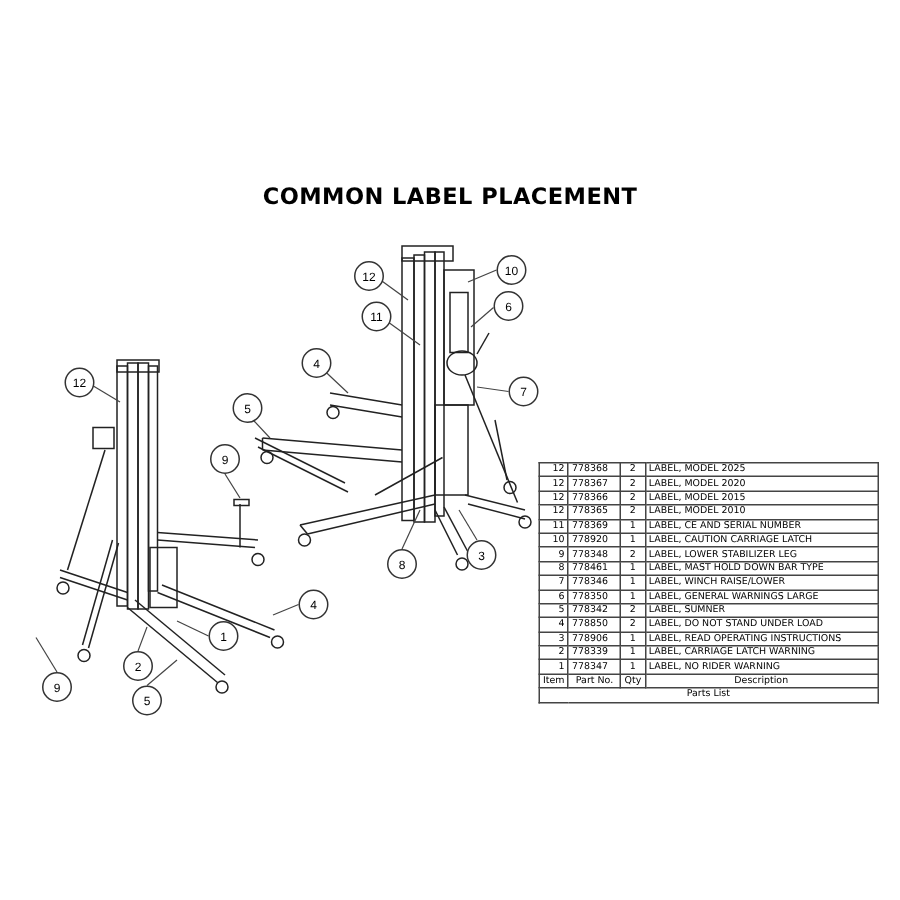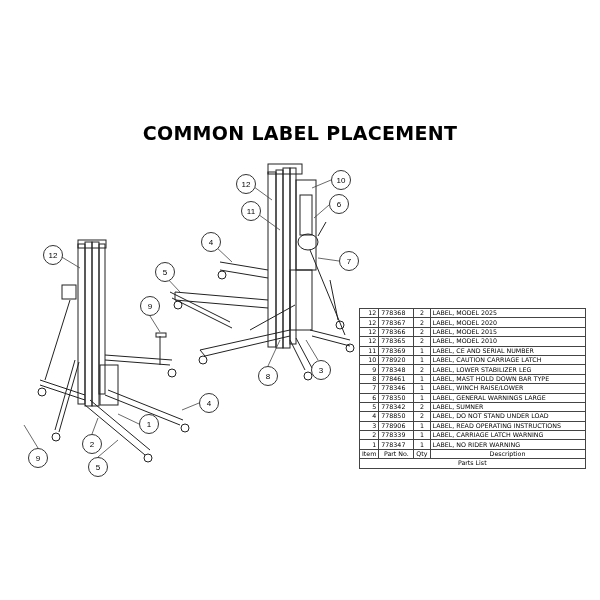--- a/index.html
+++ b/index.html
@@ -1,17 +1,17 @@
 <!DOCTYPE html>
 <html><head>
 <meta charset="utf-8">
 <style>
   html,body{margin:0;padding:0;background:#fff;}
   body{width:600px;height:600px;position:relative;overflow:hidden;font-family:"Liberation Sans",sans-serif;color:#000;}
-  .title{position:absolute;left:0;width:600px;top:122px;text-align:center;font-weight:bold;font-size:19px;letter-spacing:0.3px;font-family:"DejaVu Sans",sans-serif;}
+  .title{position:absolute;left:0;width:600px;top:122px;text-align:center;font-weight:bold;font-size:15px;letter-spacing:0.3px;font-family:"DejaVu Sans",sans-serif;}
   svg.drawing{position:absolute;left:0;top:0;}
   .callout{position:absolute;width:20px;height:20px;border:1px solid #333;border-radius:50%;background:#fff;font-size:8px;display:flex;align-items:center;justify-content:center;box-sizing:border-box;}
   table.parts{position:absolute;left:359px;top:308px;border-collapse:collapse;font-size:6.3px;font-family:"DejaVu Sans",sans-serif;}
   table.parts td{border:1px solid #444;padding:0 2px;height:8.4px;line-height:8px;white-space:nowrap;}
   table.parts td.item{width:10px;text-align:right;}
   table.parts td.part{width:30px;}
   table.parts td.qty{width:9px;text-align:center;}
   table.parts td.desc{width:150px;}
   table.parts tr.hdr td{text-align:center;}
 </style>

